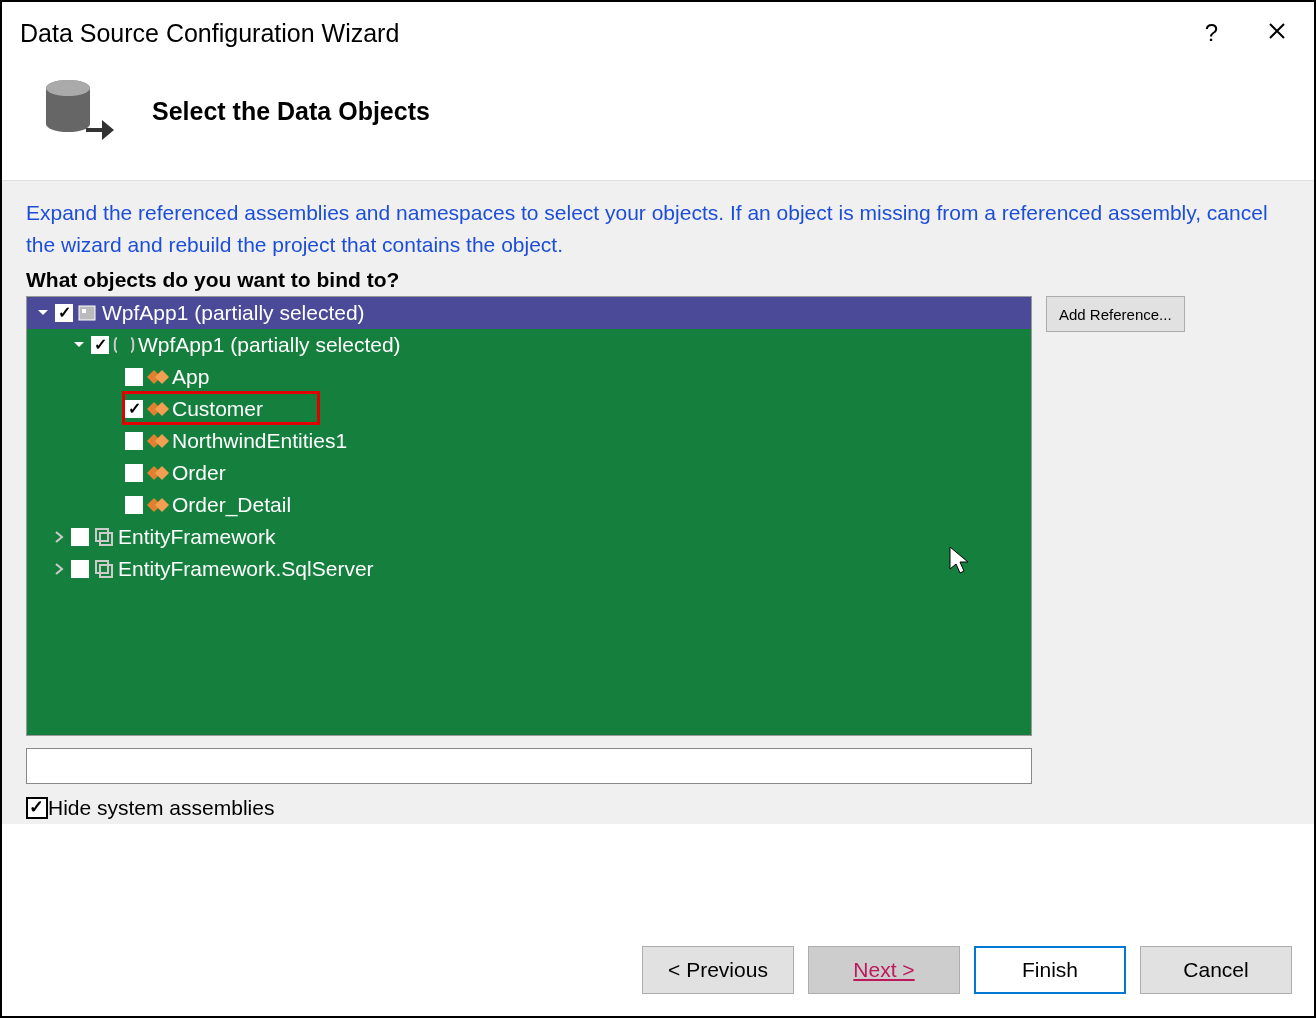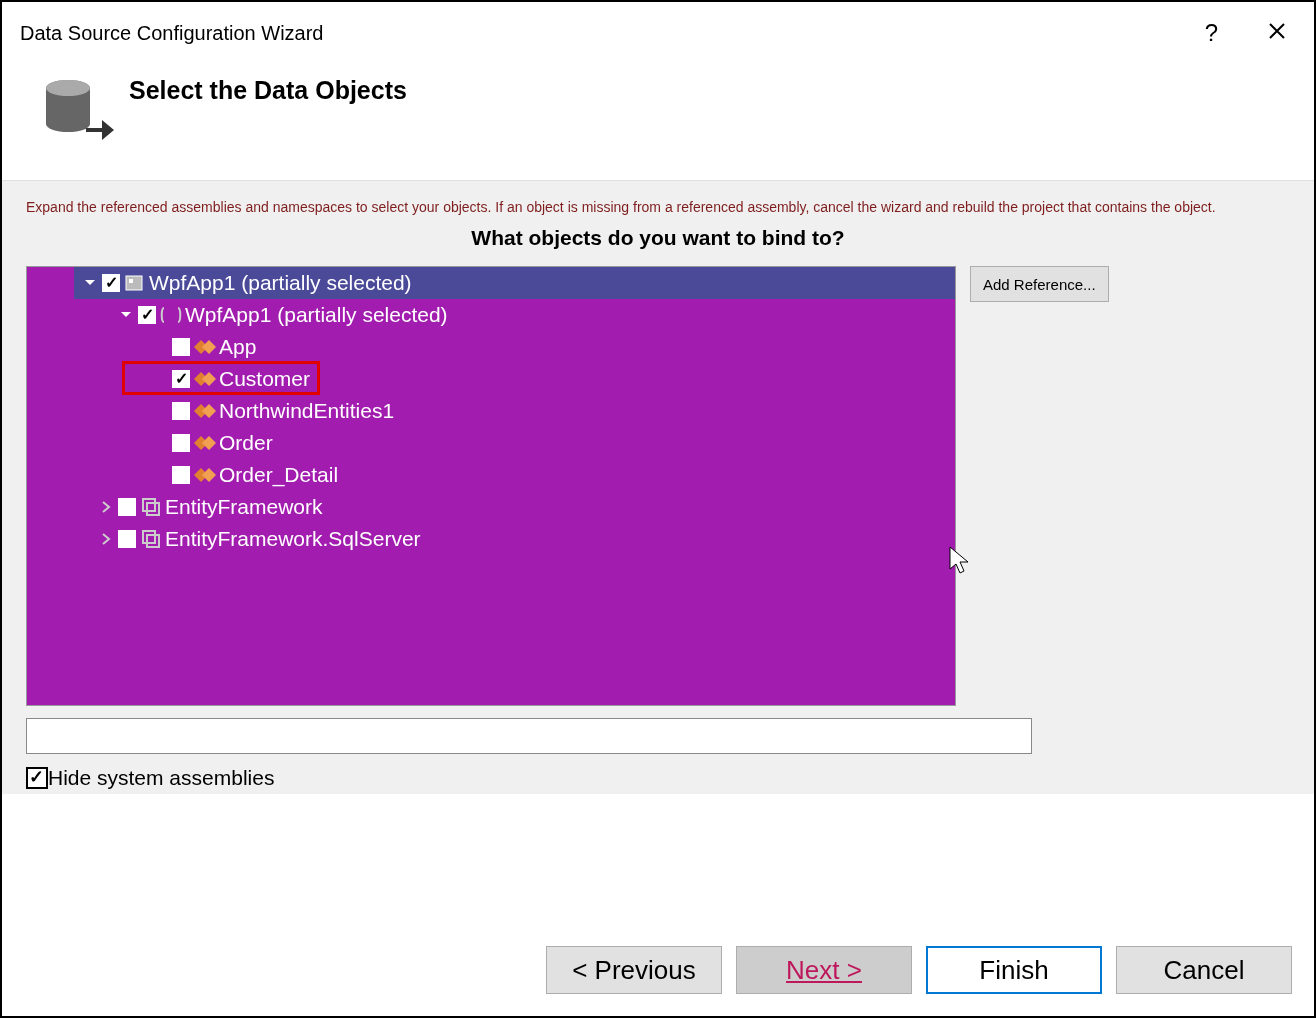--- a/index.html
+++ b/index.html
@@ -12,76 +12,75 @@
     border: 2px solid #000;
   }
   .titlebar {
     display: flex;
     align-items: center;
     justify-content: space-between;
     padding: 8px 18px 0 18px;
     height: 54px;
   }
   .titlebar-title {
-    font-size: 20px;
+    font-size: 25px;
     color: #000;
   }
   .titlebar-buttons {
     display: flex;
     gap: 50px;
     align-items: center;
     padding-right: 10px;
   }
   .title-help { font-size: 24px; }
   .title-close { font-size: 20px; }
   .header {
     display: flex;
-    gap: 13px;
+    align-items: center;
+    gap: 36px;
     padding: 20px 34px 34px 34px;
   }
   .db-icon {
     width: 80px; height: 70px;
     position: relative;
   }
   .heading {
     font-size: 25px;
     font-weight: 700;
     color: #000;
   }
   .content {
     padding: 16px 24px 4px 24px;
     background: #f0f0f0;
     border-top: 1px solid #e0e0e0;
   }
   .desc {
-    font-size: 14px;
-    color: #7f1d1d;
+    font-size: 21px;
+    color: #1d4ed8;
     line-height: 1.5;
     margin-bottom: 8px;
   }
   .sub {
     font-size: 21px;
     font-weight: 700;
-    margin-bottom: 16px;
-    text-align: center;
+    margin-bottom: 4px;
   }
   .main-row {
     display: flex;
     gap: 14px;
     align-items: flex-start;
   }
   .tree {
-    width: 930px;
+    width: 1006px;
     height: 440px;
-    background: #a21caf;
+    background: #15803d;
     color: #fff;
     font-size: 21px;
     overflow: auto;
     border: 1px solid #999;
-    padding-left: 47px;
   }
   .tree-row {
     display: flex;
     align-items: center;
     height: 32px;
     padding-left: 6px;
   }
   .tree-row.selected {
     background: #4b4a99;
   }
@@ -163,23 +162,23 @@
   .footer {
     display: flex;
     justify-content: flex-end;
     gap: 14px;
     padding: 0 24px;
     position: absolute;
     bottom: 24px;
     right: 0;
   }
   .btn {
-    width: 176px;
+    width: 152px;
     height: 48px;
-    font-size: 26px;
+    font-size: 21px;
     background: #e1e1e1;
     border: 1px solid #adadad;
     cursor: pointer;
   }
   .btn.disabled {
     color: #be185d;
     background: #cdcdcd;
     cursor: default;
     text-decoration: underline;
   }

